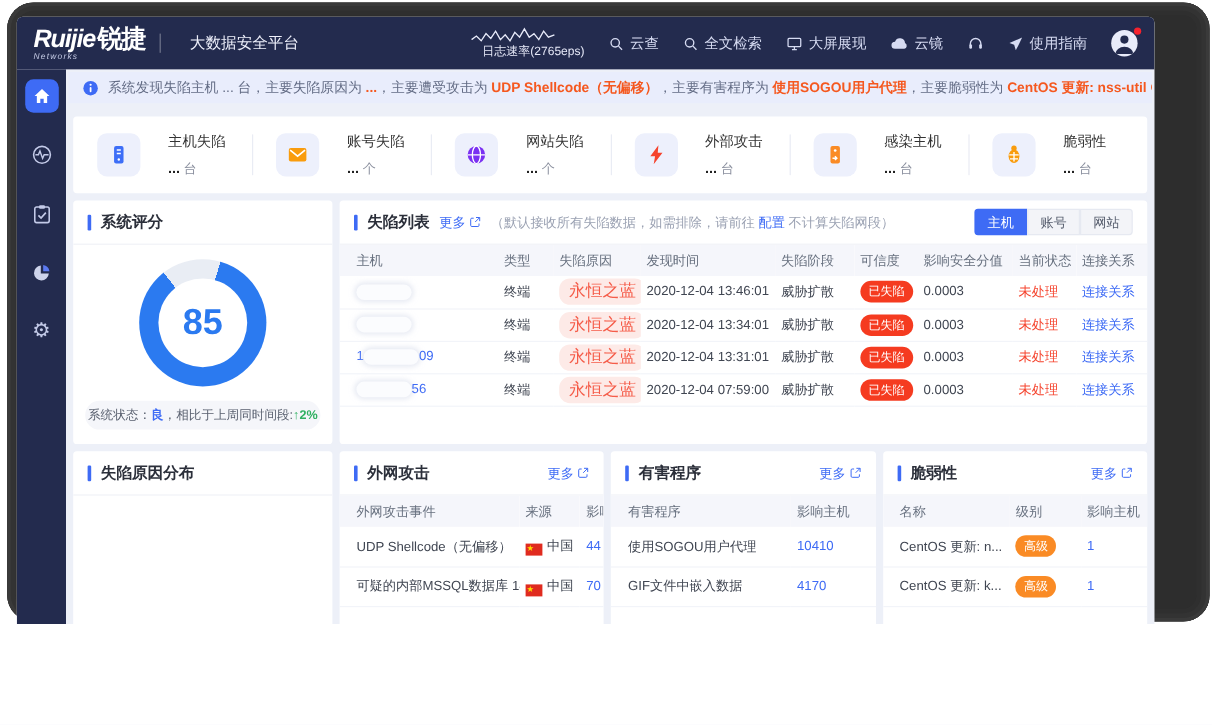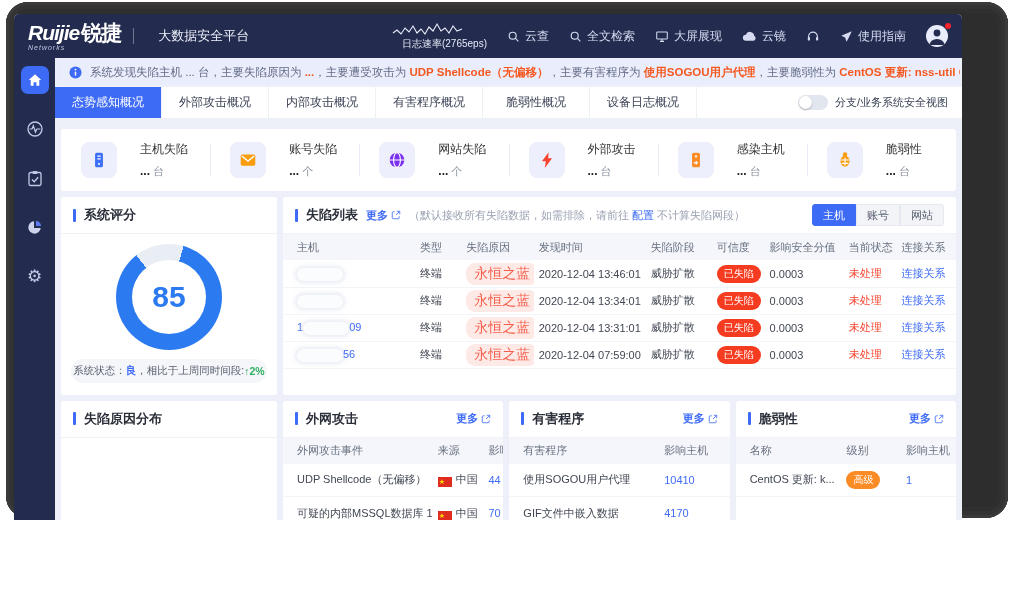--- a/index.html
+++ b/index.html
@@ -57,21 +57,21 @@
   .card-title { font-size:12px; color:#333; }
   .card-value { font-size:12px; color:#222; font-weight:bold; margin-top:6px; }
   .card-unit { font-weight:normal; color:#8a8f9e; margin-left:3px; font-size:11px; }
 
   
   .mid { display:flex; gap:6px; margin:0 6px; height:203px; }
   .panel { background:#fff; border-radius:3px; overflow:hidden; display:flex; flex-direction:column; }
   .panel-head { min-height:37px; display:flex; align-items:center; padding:0 12px; border-bottom:1px solid #f0f2f7; flex-shrink:0; }
   .tbar { width:3px; height:13px; background:#3e6bf5; margin-right:8px; border-radius:1px; flex-shrink:0; }
   .panel-title { font-size:13px; color:#2b2f3a; font-weight:bold; white-space:nowrap; }
-  .more-link { color:#3e6bf5; font-size:11px; display:flex; align-items:center; gap:3px; cursor:pointer; white-space:nowrap;font-weight:bold; }
+  .more-link { color:#3e6bf5; font-size:11px; display:flex; align-items:center; gap:3px; cursor:pointer; white-space:nowrap; }
 
   .score-panel { width:216px; flex-shrink:0; }
   .donut-wrap { flex:1; display:flex; align-items:center; justify-content:center; }
   .donut { width:106px; height:106px; border-radius:50%; position:relative; }
   .donut-hole { position:absolute; inset:16px; border-radius:50%; background:#fff; display:flex; align-items:center; justify-content:center; font-size:30px; font-weight:bold; color:#2b7af0; }
   .status-bar { margin:0 10px 12px 10px; background:#f5f6fa; border-radius:12px; height:24px; display:flex; align-items:center; justify-content:center; font-size:10.5px; color:#5a6170; white-space:nowrap; }
   .blue-text { color:#3e6bf5; font-weight:bold; }
   .green-text { color:#2fb061; font-weight:bold; }
 
   .list-panel { flex:1; min-width:0; }
@@ -215,34 +215,20 @@
                 <circle cx="7" cy="7" r="6.5" fill="#3e6bf5"></circle>
                 <rect x="6.2" y="6" width="1.6" height="4.6" rx="0.8" fill="#fff"></rect>
                 <circle cx="7" cy="3.9" r="1" fill="#fff"></circle>
               </svg>
           </span>
           <span>
             <span>系统发现失陷主机 ... 台，主要失陷原因为 </span><span class="hl">...</span><span>，主要遭受攻击为 </span><span class="hl">UDP Shellcode（无偏移）</span><span>，主要有害程序为 </span><span class="hl">使用SOGOU用户代理</span><span>，主要脆弱性为 </span><span class="hl">CentOS 更新: nss-util CESA-2016:0591 centos6</span>
           </span>
         </div>
 
-        <div class="tabs">
-          <div class="tab active">态势感知概况</div>
-          <div class="tab">外部攻击概况</div>
-          <div class="tab">内部攻击概况</div>
-          <div class="tab">有害程序概况</div>
-          <div class="tab">脆弱性概况</div>
-          <div class="tab">设备日志概况</div>
-          <div class="toggle-area">
-            <div class="toggle">
-                <div class="knob"></div>
-              </div>
-            <span>分支/业务系统安全视图</span>
-          </div>
-        </div>
 
         <div class="cards">
           <div class="card">
             <div class="card-icon">
               <svg width="18" height="18" viewBox="0 0 16 16">
                   <rect x="4.5" y="1.5" width="7" height="13" rx="1.5" fill="#3d6ef7"></rect>
                   <line x1="6.5" y1="4.5" x2="9.5" y2="4.5" stroke="#fff" stroke-width="1.1"></line>
                   <line x1="6.5" y1="7" x2="9.5" y2="7" stroke="#fff" stroke-width="1.1"></line>
                   <circle cx="8" cy="11.5" r="0.9" fill="#fff"></circle>
                 </svg>
@@ -540,20 +526,25 @@
                 </colgroup>
               <thead>
                   <tr>
                 <th>名称</th>
                 <th>级别</th>
                 <th>影响主机</th>
               </tr>
                 </thead>
               <tbody>
                 <tr>
+                  <td style="height:33px;">CentOS 更新: n...</td>
+                  <td><span class="level-pill">高级</span></td>
+                  <td class="link-blue">1</td>
+                </tr>
+                <tr>
                   <td style="height:33px;">CentOS 更新: k...</td>
                   <td><span class="level-pill">高级</span></td>
                   <td class="link-blue">1</td>
                 </tr>
               </tbody>
             </table>
           </div>
 
         </div>
       </div>

